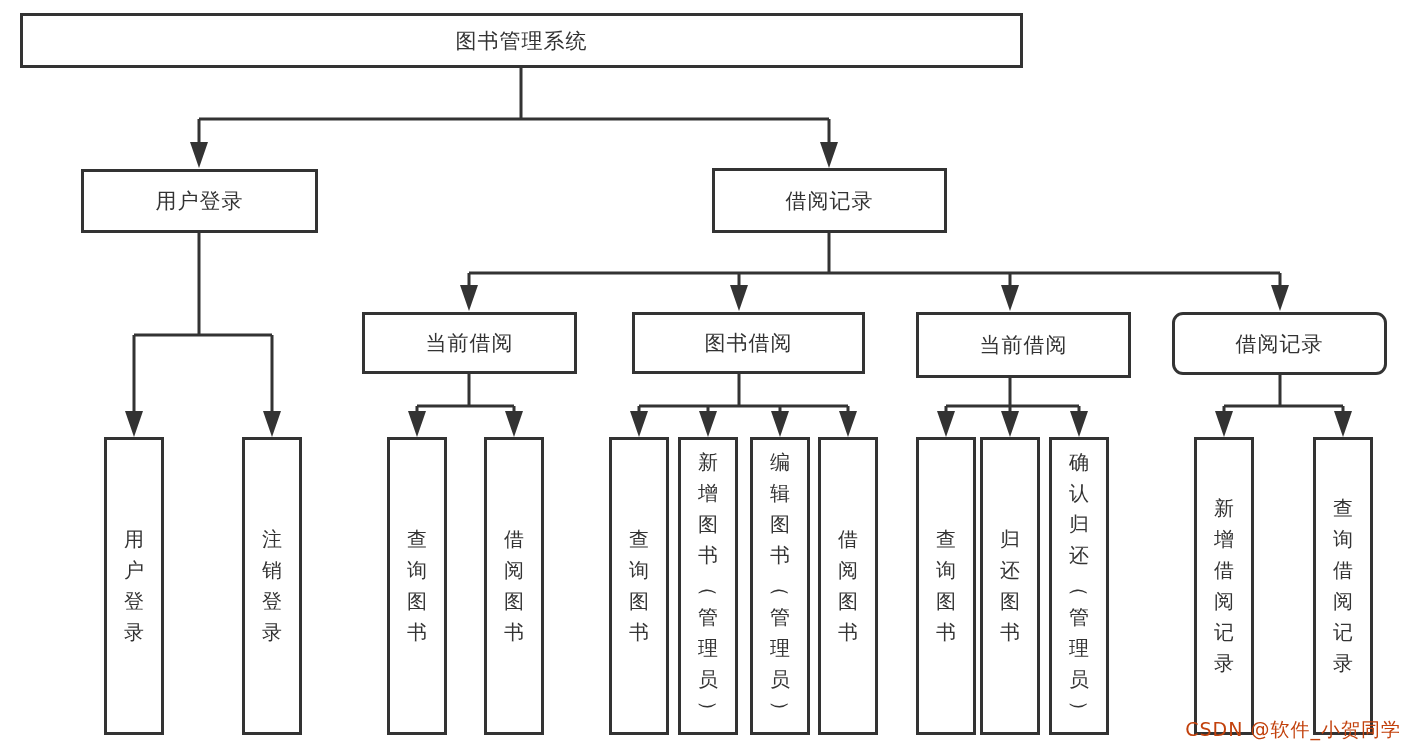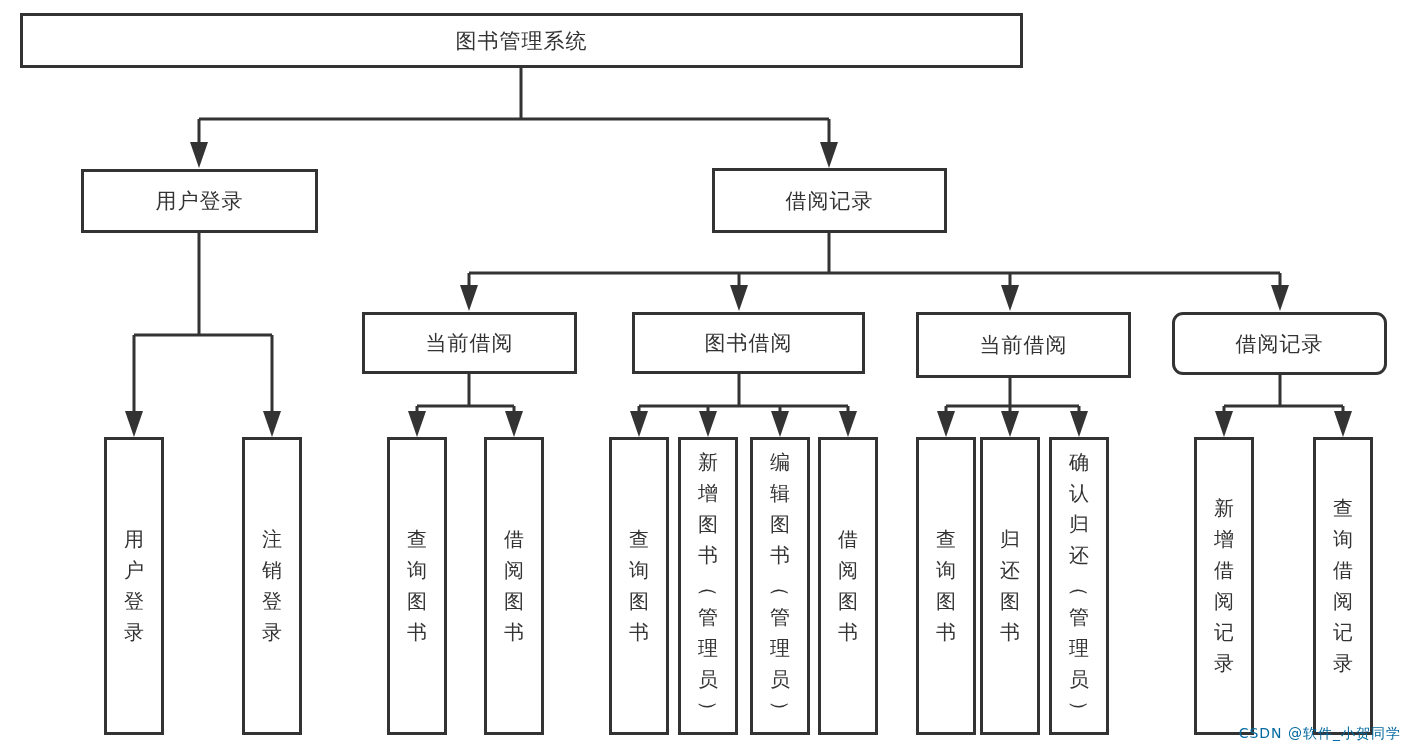--- a/index.html
+++ b/index.html
@@ -42,22 +42,22 @@
     height: 31px;
     line-height: 31px;
     text-align: center;
     font-size: 20px;
   }
   .vchar.rot { transform: rotate(90deg); }
   .watermark {
     position: absolute;
     right: 4px;
     bottom: 4px;
-    color: #0369a1;
-    font-size: 14px;
+    color: #c2410c;
+    font-size: 19px;
     letter-spacing: 1px;
     z-index: 5;
     white-space: nowrap;
   }
 </style>
 </head>
 <body>
 
 <div class="stage">
 

